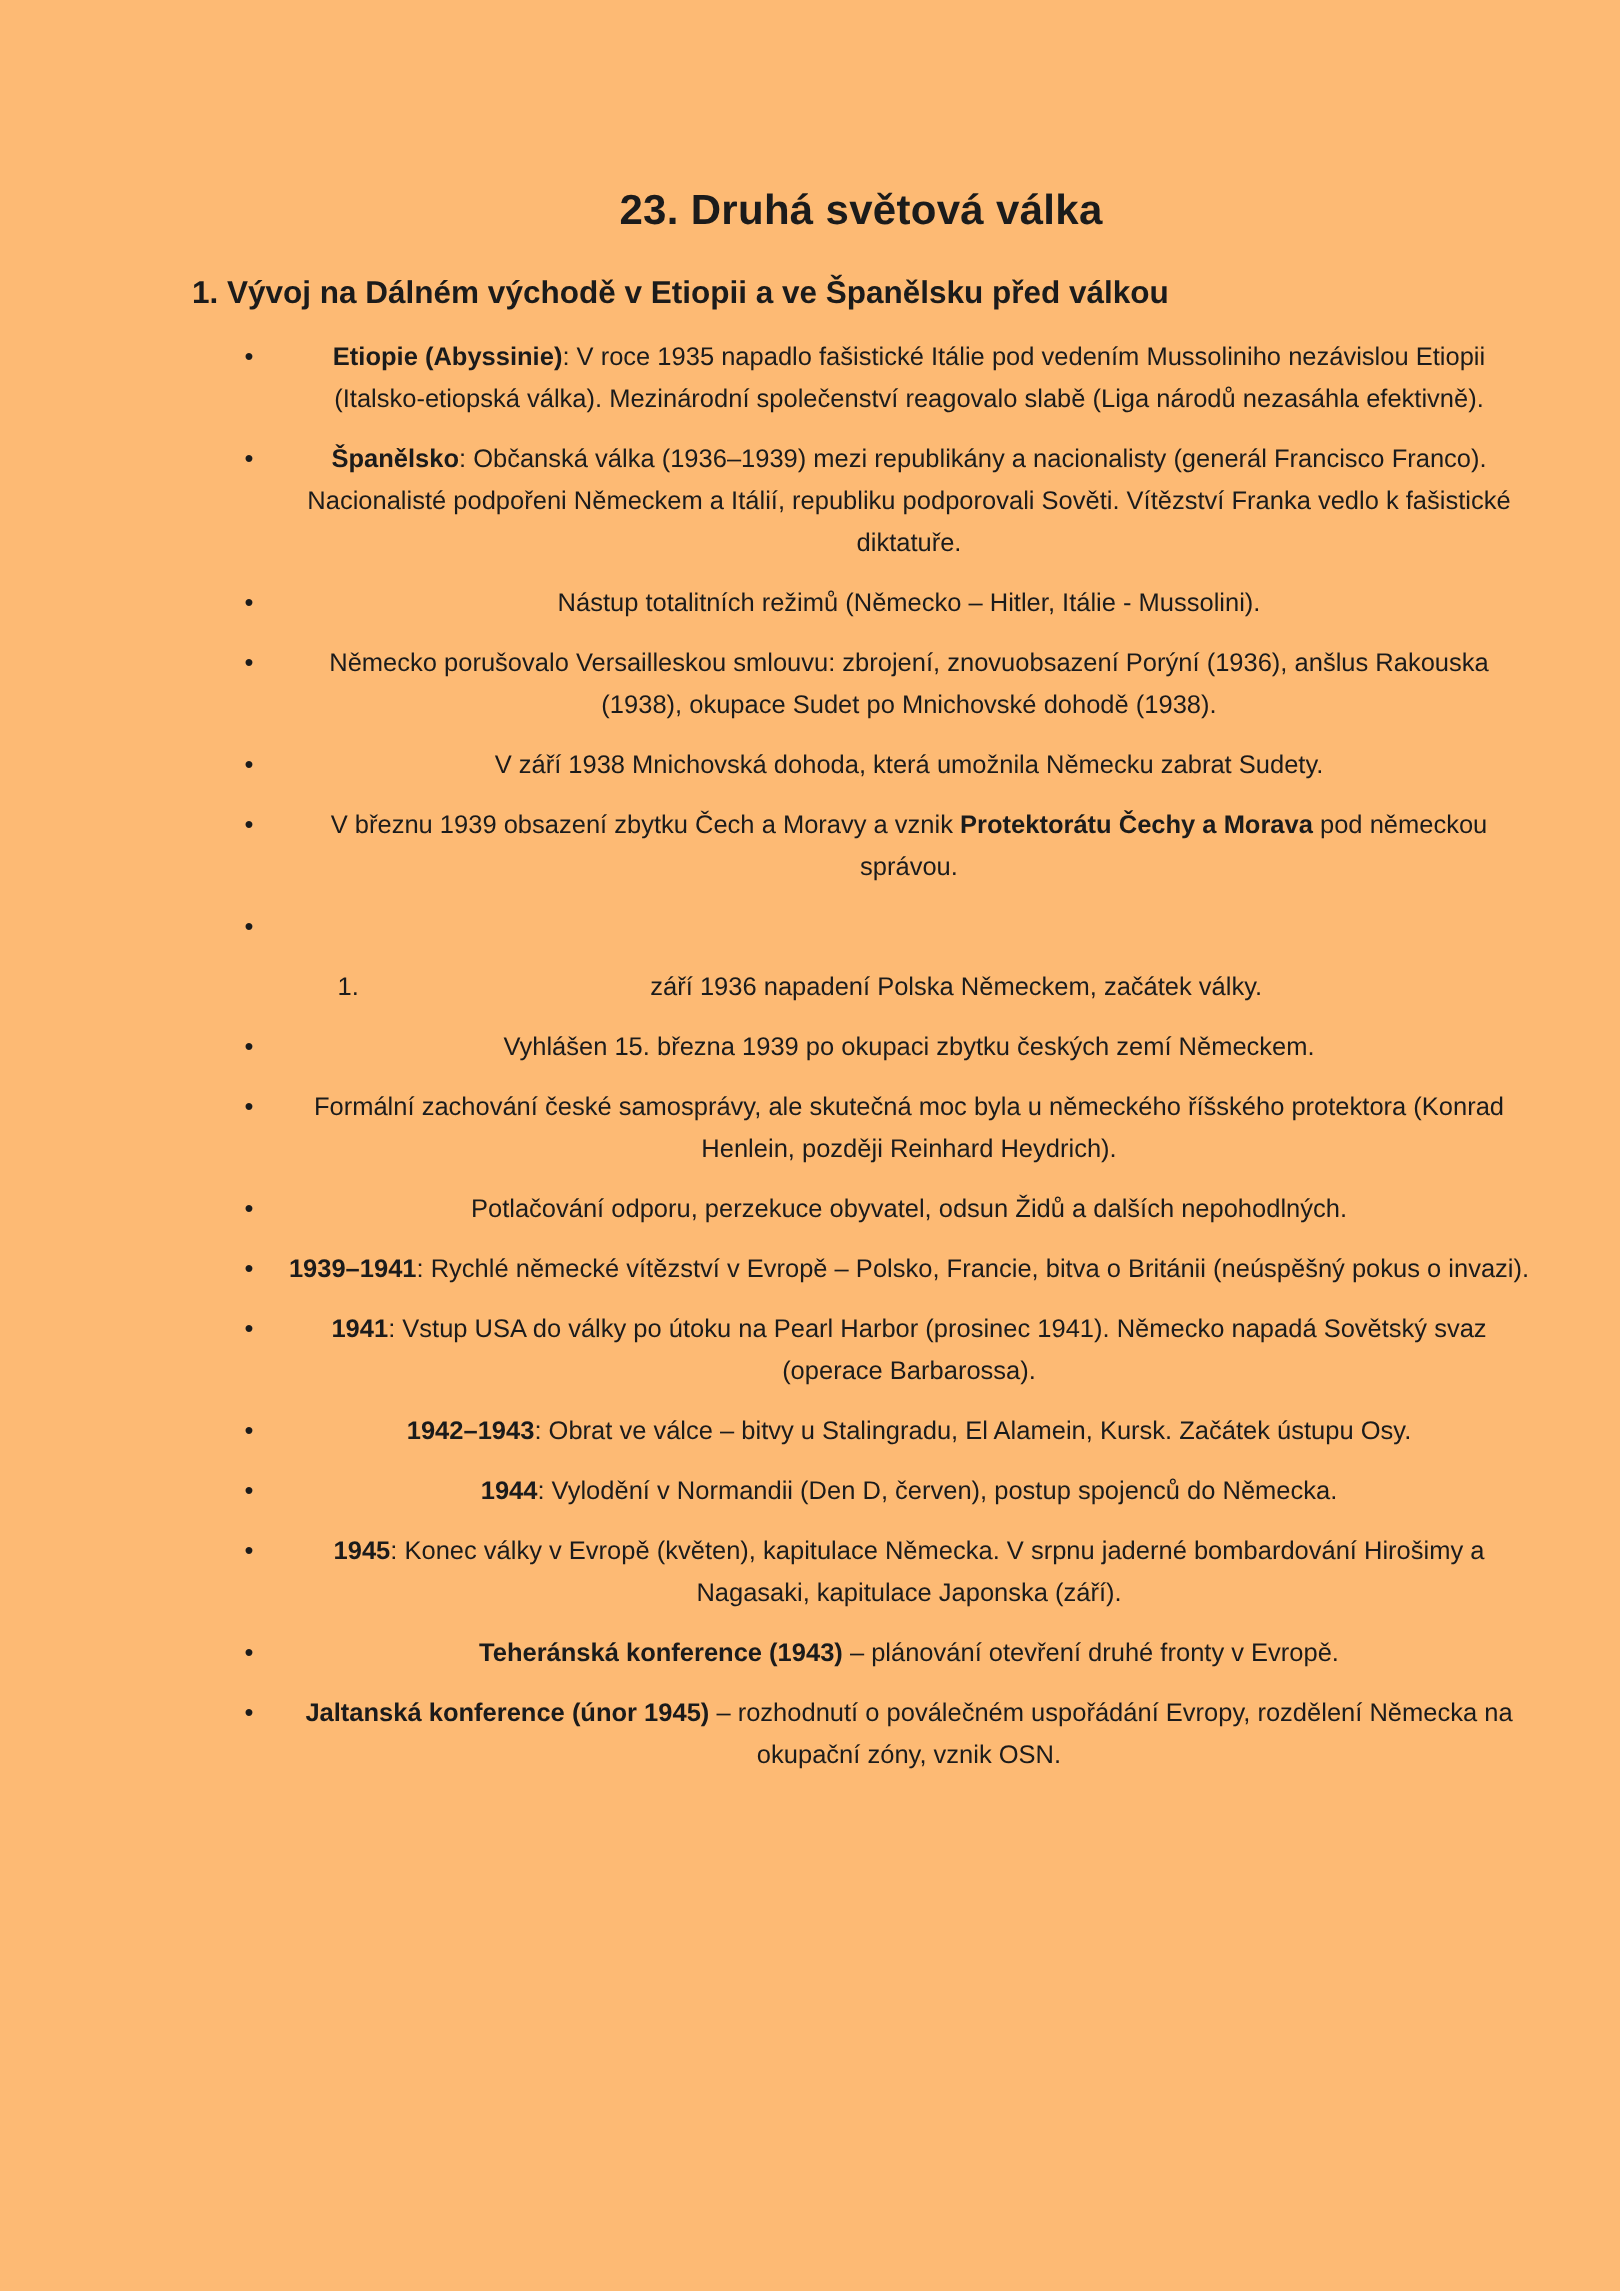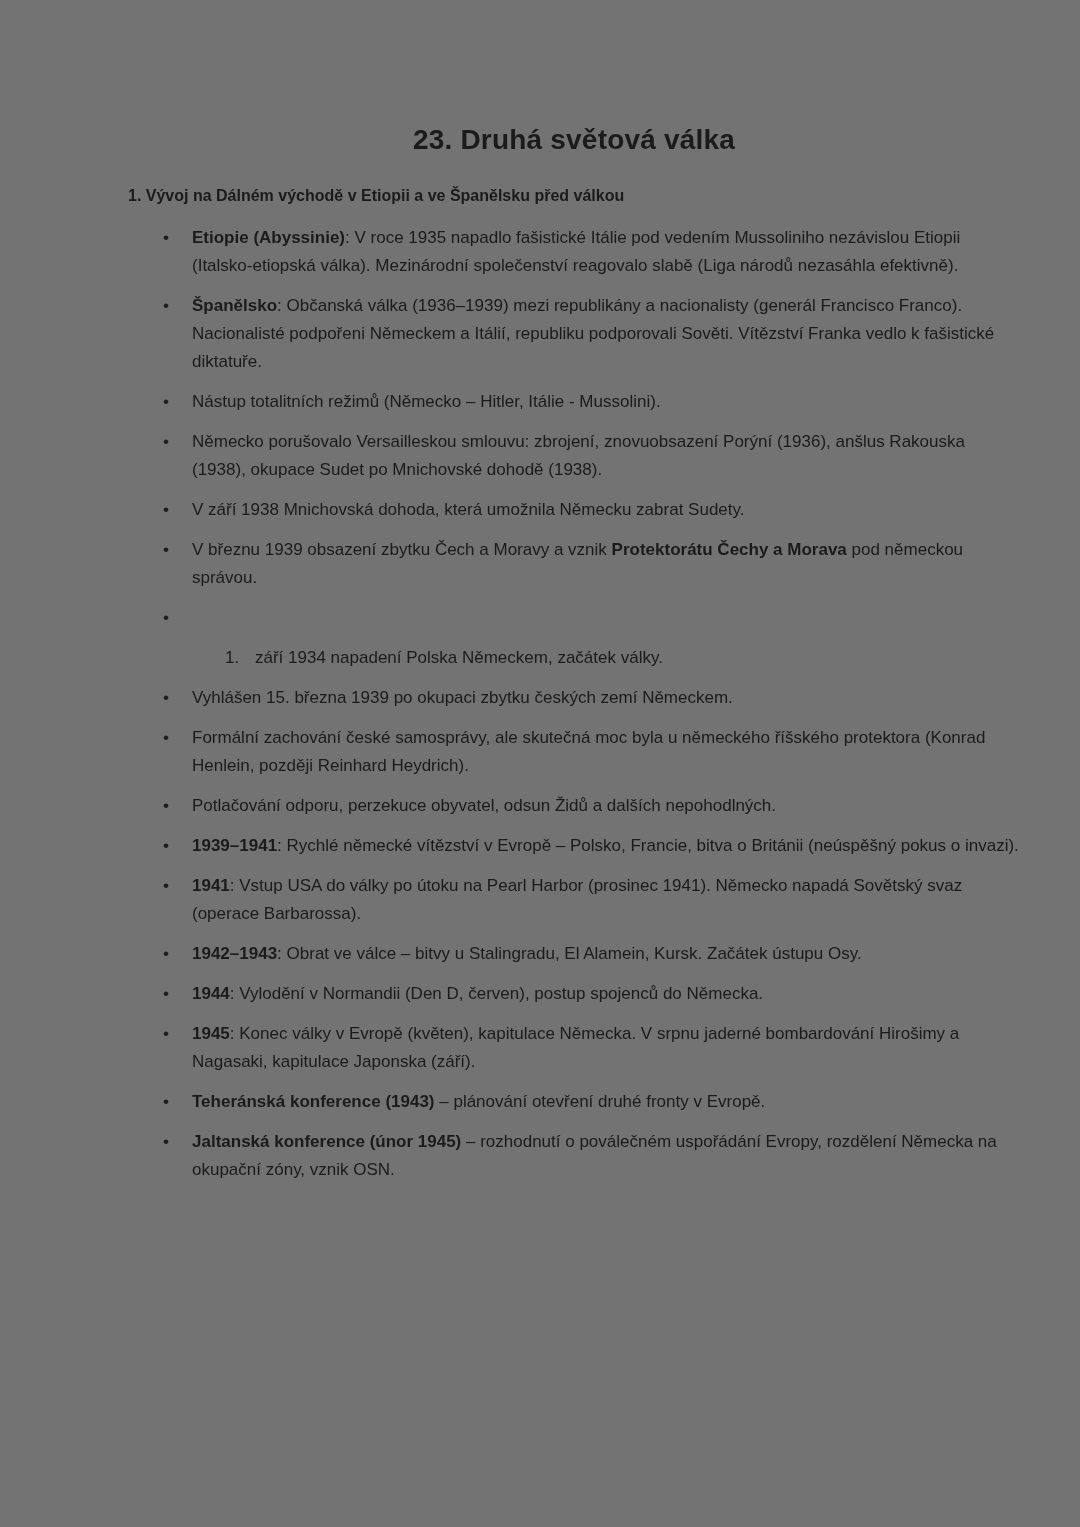--- a/index.html
+++ b/index.html
@@ -12,34 +12,34 @@
     min-height: 1527px;
     color: #1b1b1b;
     font-family: "Liberation Sans", sans-serif;
     -webkit-font-smoothing: antialiased;
   }
   .page {
     box-sizing: border-box;
     width: 1080px;
     min-height: 1527px;
     padding: 122px 60px 60px 128px;
-    background: #737373;
+    background: #fdba74;
   }
   .doc-title {
     margin: 0 0 18px 0;
     font-size: 28px;
     line-height: 36px;
     font-weight: 700;
     text-align: center;
     letter-spacing: 0.2px;
   }
   .section-heading {
     margin: 0 0 14px 0;
     padding-top: 6px;
-    font-size: 16px;
+    font-size: 21px;
     line-height: 28px;
     font-weight: 700;
   }
   ul.bullets {
     list-style: none;
     margin: 0;
     padding: 0;
   }
   li.item {
     display: flex;
@@ -55,20 +55,21 @@
     font-size: 17px;
     line-height: 28px;
   }
   li.item.numbered .marker {
     width: 30px;
     margin-left: 97px;
   }
   li.item .content {
     flex: 1 1 auto;
     min-height: 28px;
+    text-align: center;
   }
   li.item .content b {
     font-weight: 700;
   }
 </style>
 </head>
 <body>
 
 <div class="page">
 
@@ -105,21 +106,21 @@
       <li class="item">
         <span class="marker">•</span>
         <span class="content"><span>V březnu 1939 obsazení zbytku Čech a Moravy a vznik </span><b>Protektorátu Čechy a Morava</b><span> pod německou správou.</span></span>
       </li>
       <li class="item">
         <span class="marker">•</span>
         <span class="content"><span></span></span>
       </li>
       <li class="item numbered">
         <span class="marker">1.</span>
-        <span class="content"><span>září 1934 napadení Polska Německem, začátek války.</span></span>
+        <span class="content"><span>září 1936 napadení Polska Německem, začátek války.</span></span>
       </li>
     </ul>
   </section>
 
   <section>
     <ul class="bullets">
       <li class="item">
         <span class="marker">•</span>
         <span class="content"><span>Vyhlášen 15. března 1939 po okupaci zbytku českých zemí Německem.</span></span>
       </li>

